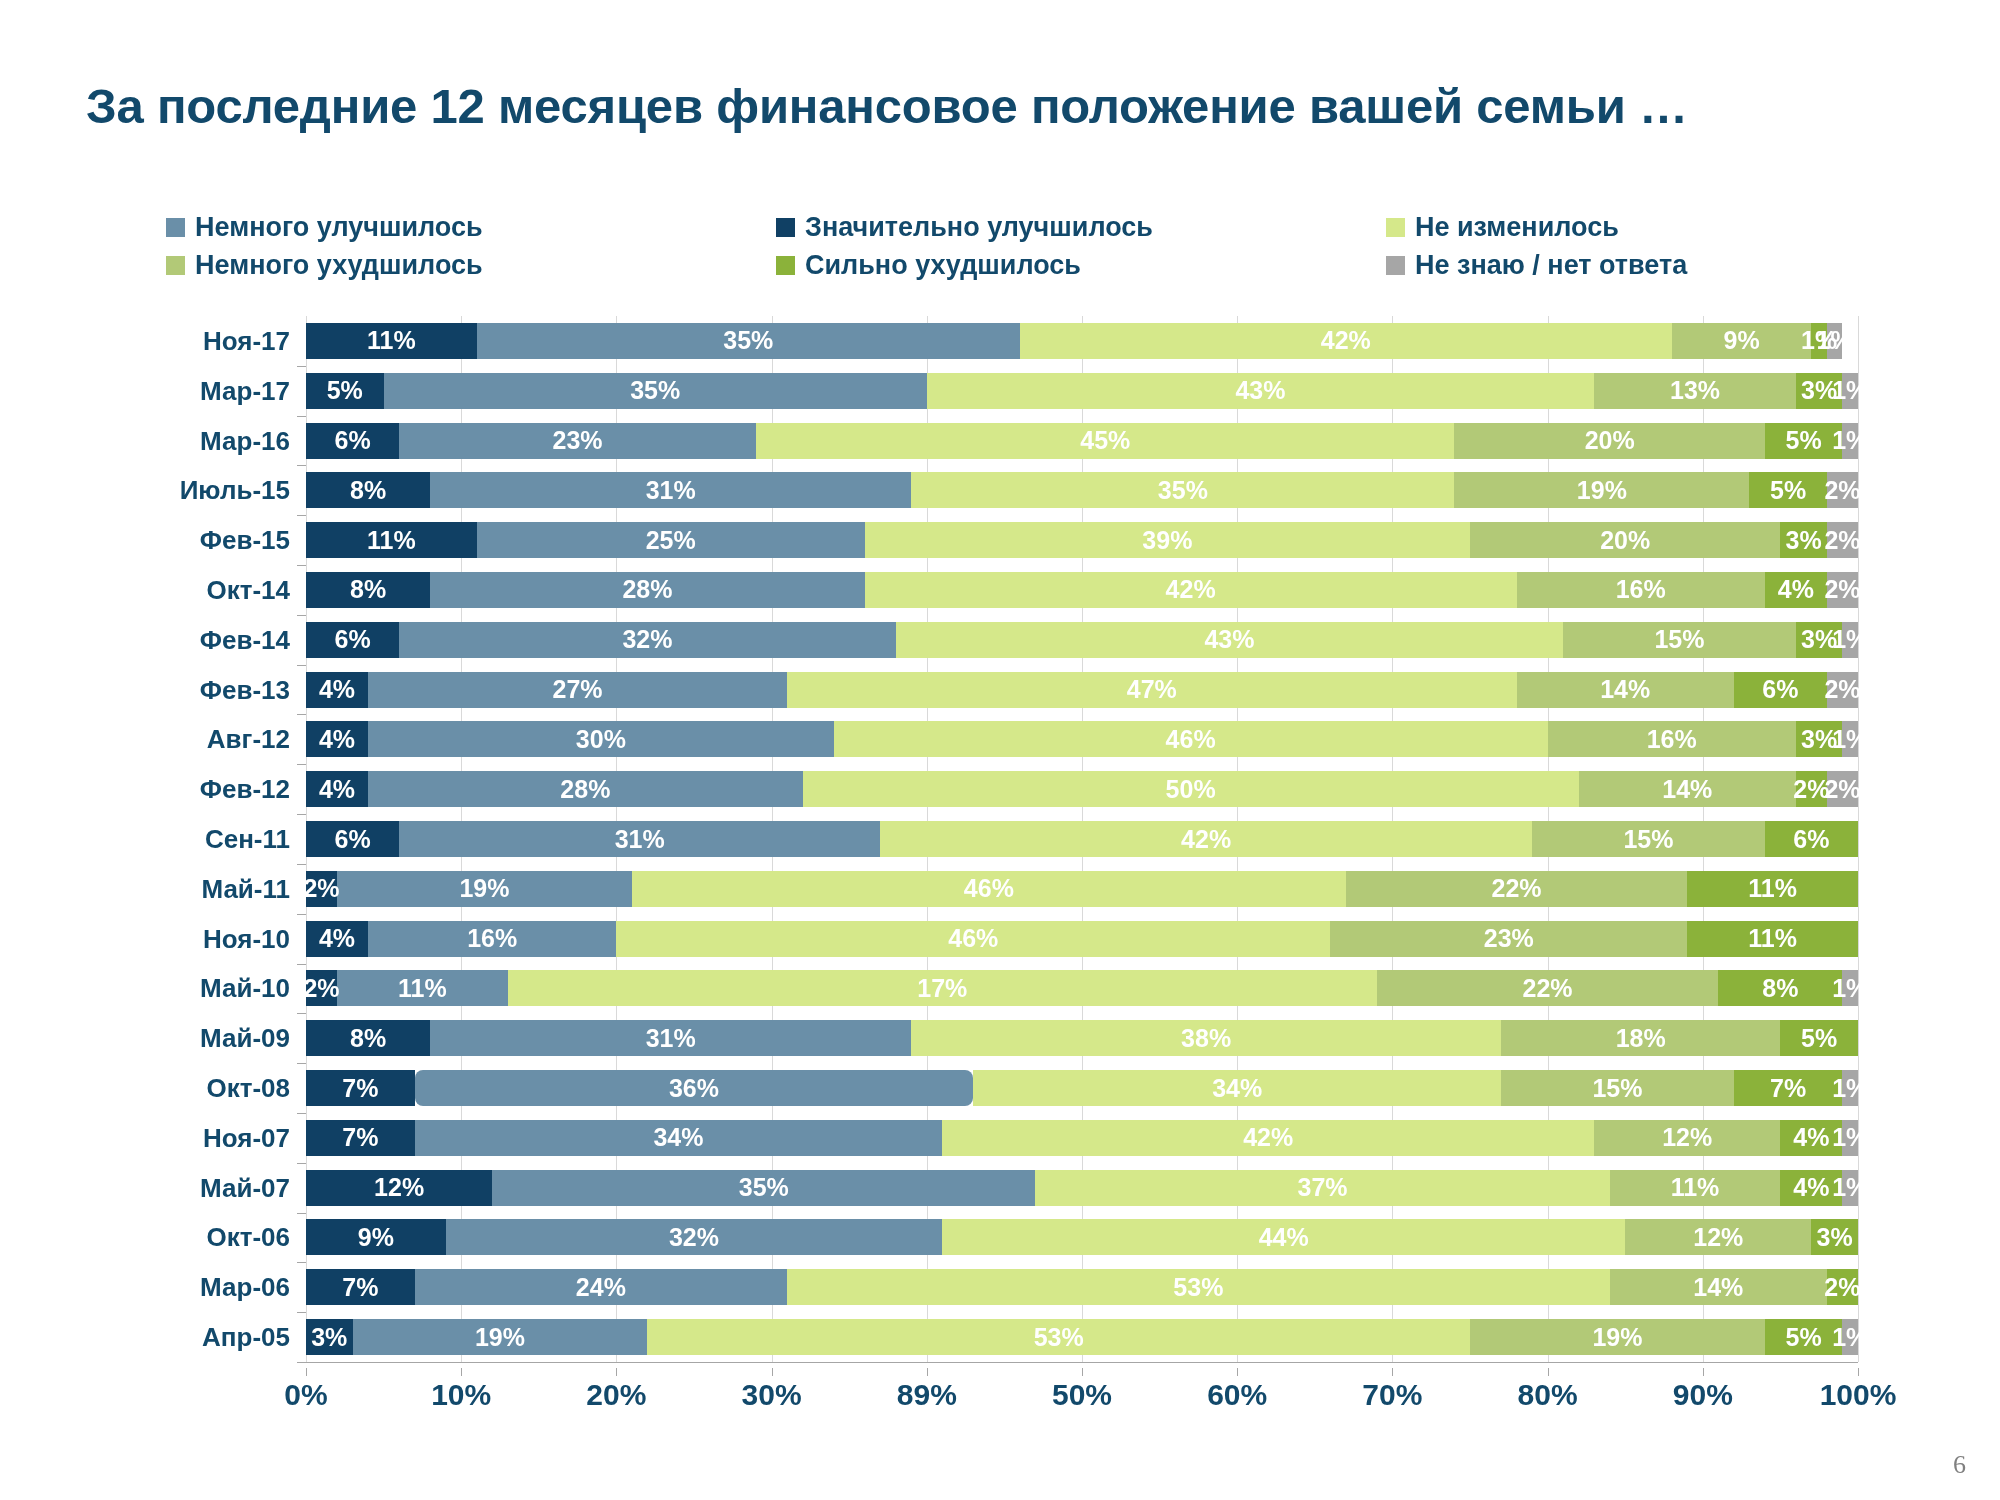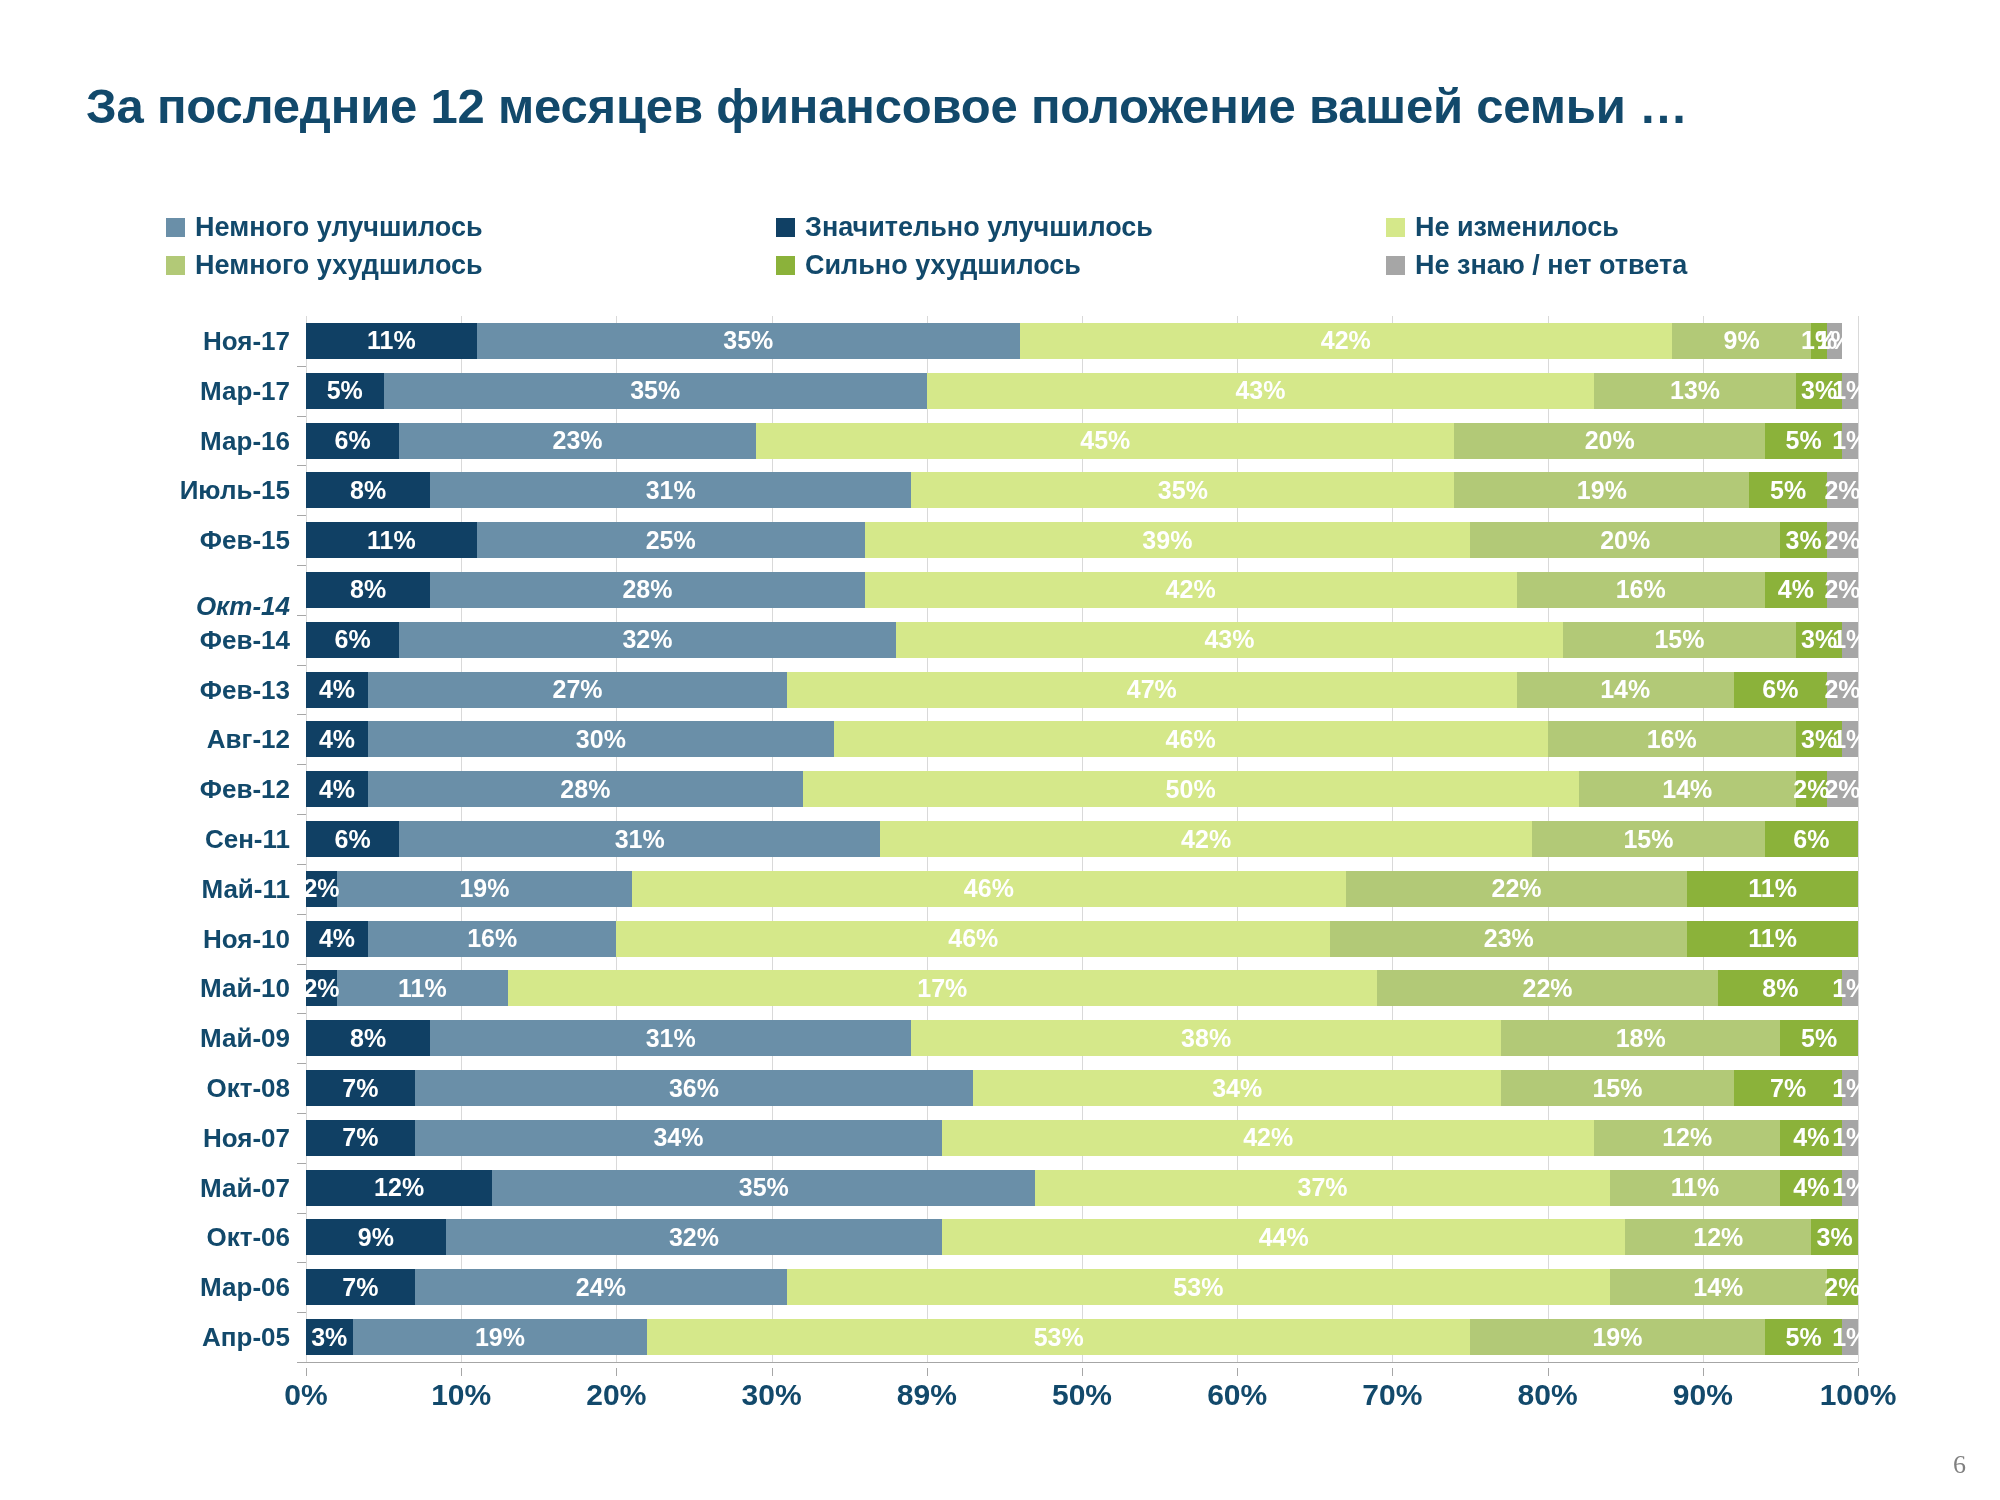--- a/index.html
+++ b/index.html
@@ -197,21 +197,21 @@
         <div class="row-label" style="top: 11.9048px;">Ноя-17</div>
         <div class="tick" style="top: 49.8095px;"></div>
         <div class="row-label" style="top: 61.7143px;">Мар-17</div>
         <div class="tick" style="top: 99.619px;"></div>
         <div class="row-label" style="top: 111.524px;">Мар-16</div>
         <div class="tick" style="top: 149.429px;"></div>
         <div class="row-label" style="top: 161.333px;">Июль-15</div>
         <div class="tick" style="top: 199.238px;"></div>
         <div class="row-label" style="top: 211.143px;">Фев-15</div>
         <div class="tick" style="top: 249.048px;"></div>
-        <div class="row-label" style="top: 277px; font-style: italic;">Окт-14</div>
+        <div class="row-label" style="top: 261px;">Окт-14</div>
         <div class="tick" style="top: 298.857px;"></div>
         <div class="row-label" style="top: 310.762px;">Фев-14</div>
         <div class="tick" style="top: 348.667px;"></div>
         <div class="row-label" style="top: 360.571px;">Фев-13</div>
         <div class="tick" style="top: 398.476px;"></div>
         <div class="row-label" style="top: 410.381px;">Авг-12</div>
         <div class="tick" style="top: 448.286px;"></div>
         <div class="row-label" style="top: 460.19px;">Фев-12</div>
         <div class="tick" style="top: 498.095px;"></div>
         <div class="row-label" style="top: 510px;">Сен-11</div>
@@ -534,21 +534,21 @@
             <span class="seg-label">18%</span>
           </div>
           <div class="seg" style="width: 77.6px; background: rgb(139, 178, 58);">
             <span class="seg-label">5%</span>
           </div>
         </div>
         <div class="row" style="top: 754.048px; height: 36px;">
           <div class="seg" style="width: 108.64px; background: rgb(16, 64, 100);">
             <span class="seg-label">7%</span>
           </div>
-          <div class="seg" style="width: 558.72px; background: rgb(106, 143, 168);">
+          <div class="seg" style="width: 558.72px; background: rgb(106, 143, 168); border-radius: 8px;">
             <span class="seg-label">36%</span>
           </div>
           <div class="seg" style="width: 527.68px; background: rgb(213, 232, 138);">
             <span class="seg-label">34%</span>
           </div>
           <div class="seg" style="width: 232.8px; background: rgb(178, 201, 119);">
             <span class="seg-label">15%</span>
           </div>
           <div class="seg" style="width: 108.64px; background: rgb(139, 178, 58);">
             <span class="seg-label">7%</span>

